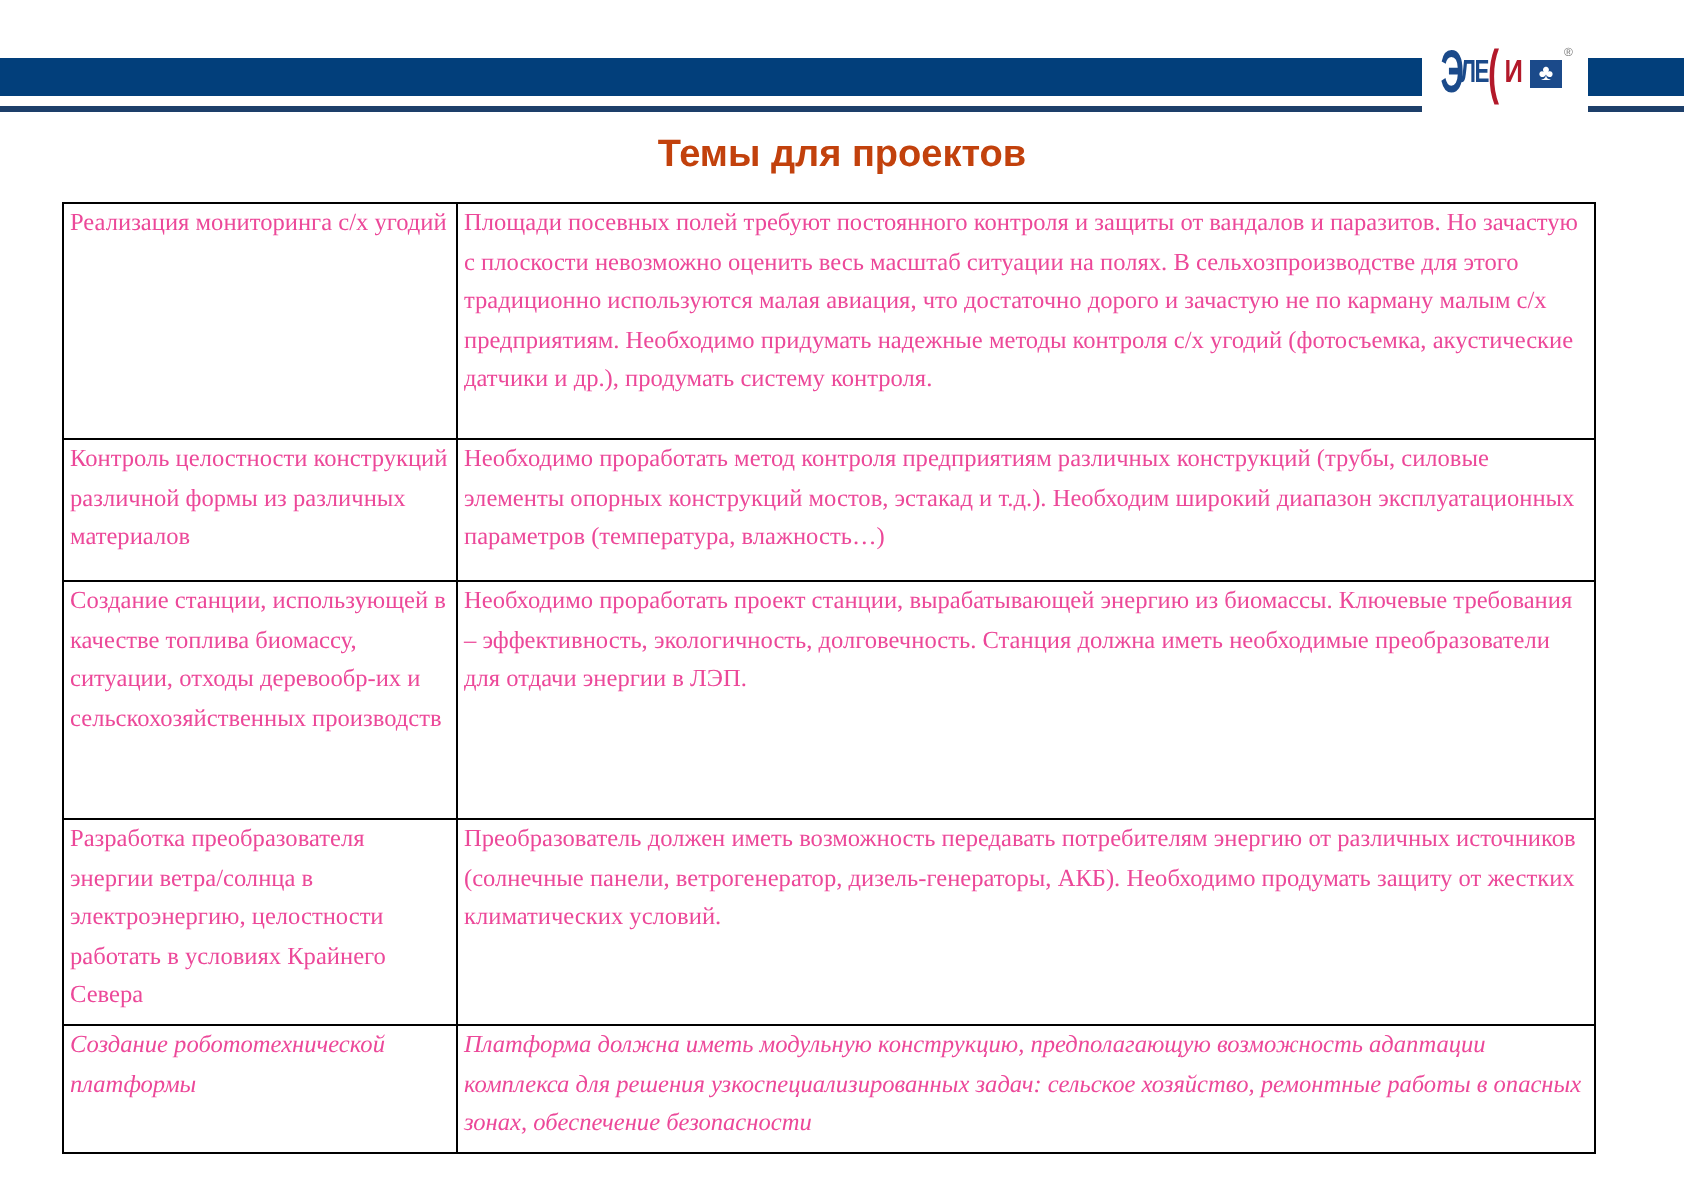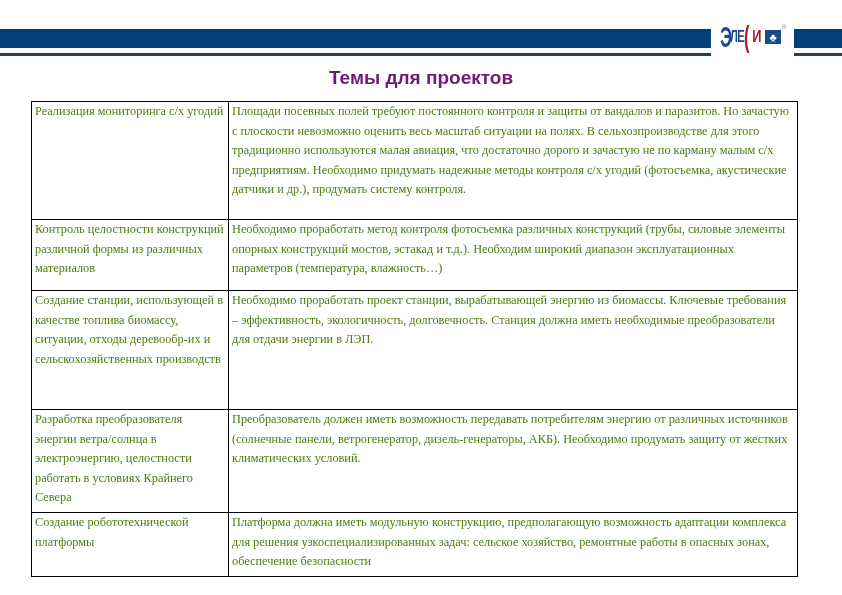--- a/index.html
+++ b/index.html
@@ -8,29 +8,29 @@
     .band-thin { position: absolute; left: 0; top: 53px; width: 711px; height: 3px; background: #1d3f6a; }
     .band-thick-r { position: absolute; left: 794px; top: 29px; width: 48px; height: 19px; background: #023f7b; }
     .band-thin-r { position: absolute; left: 794px; top: 53px; width: 48px; height: 3px; background: #1d3f6a; }
     .logo { position: absolute; left: 718px; top: 18px; width: 74px; height: 38px; display: flex; align-items: center; }
     .logo .paren-blue { font-family: "Liberation Sans", sans-serif; font-size: 30px; font-weight: bold; color: #1b4a8a; line-height: 1; transform: scaleX(0.55); display: inline-block; width: 10px; }
     .logo .le { font-family: "Liberation Sans", sans-serif; font-size: 16px; font-weight: bold; color: #1b4a8a; letter-spacing: -1px; transform: scaleX(0.7); display:inline-block; width: 14px; }
     .logo .paren-red { font-family: "Liberation Sans", sans-serif; font-size: 30px; font-weight: bold; color: #b3192a; line-height: 1; transform: scaleX(0.55); display: inline-block; width: 9px; }
     .logo .i-red { font-family: "Liberation Sans", sans-serif; font-size: 16px; font-weight: bold; color: #b3192a; transform: scaleX(0.8); display:inline-block; width: 12px; }
     .logo .box { width: 16px; height: 14px; background: #1b4a8a; display: flex; align-items: center; justify-content: center; color: #fff; font-size: 11px; line-height: 1; margin-left: 2px; }
     .logo .reg { font-size: 6px; color: #777; align-self: flex-start; margin-top: 6px; margin-left: 1px; font-family: "Liberation Sans", sans-serif; }
-    .title { position: absolute; left: 0; top: 67px; width: 842px; text-align: center; font-family: "Liberation Sans", sans-serif; font-size: 19px; font-weight: bold; color: #701a75; }
+    .title { position: absolute; left: 0; top: 67px; width: 842px; text-align: center; font-family: "Liberation Sans", sans-serif; font-size: 19px; font-weight: bold; color: #c2410c; }
     table.topics { position: absolute; left: 31px; top: 101px; width: 767px; border-collapse: collapse; table-layout: fixed; }
-    table.topics td { border: 1px solid #000; vertical-align: top; font-size: 12.3px; line-height: 19.5px; color: #4d7c0f; padding: 0 3px 0 3px; }
+    table.topics td { border: 1px solid #000; vertical-align: top; font-size: 12.3px; line-height: 19.5px; color: #ec4899; padding: 0 3px 0 3px; }
     table.topics td.col-topic { width: 190px; }
     .r1 td { height: 117px; }
     .r2 td { height: 70px; }
     .r3 td { height: 118px; }
     .r4 td { height: 102px; }
-    .r5 td { height: 63px; }
+    .r5 td { height: 63px; font-style: italic; }
   </style>
 </head>
 <body>
 
 <div class="band-thick"></div>
 <div class="band-thin"></div>
 <div class="band-thick-r"></div>
 <div class="band-thin-r"></div>
 
 <div class="logo">
@@ -45,21 +45,21 @@
 <div class="title">Темы для проектов</div>
 
 <table class="topics">
   <tbody>
       <tr class="r1">
     <td class="col-topic">Реализация мониторинга с/х угодий</td>
     <td>Площади посевных полей требуют постоянного контроля и защиты от вандалов и паразитов. Но зачастую с плоскости невозможно оценить весь масштаб ситуации на полях. В сельхозпроизводстве для этого традиционно используются малая авиация, что достаточно дорого и зачастую не по карману малым с/х предприятиям. Необходимо придумать надежные методы контроля с/х угодий (фотосъемка, акустические датчики и др.), продумать систему контроля.</td>
   </tr>
   <tr class="r2">
     <td class="col-topic">Контроль целостности конструкций различной формы из различных материалов</td>
-    <td>Необходимо проработать метод контроля фотосъемка различных конструкций (трубы, силовые элементы опорных конструкций мостов, эстакад и т.д.). Необходим широкий диапазон эксплуатационных параметров (температура, влажность…)</td>
+    <td>Необходимо проработать метод контроля предприятиям различных конструкций (трубы, силовые элементы опорных конструкций мостов, эстакад и т.д.). Необходим широкий диапазон эксплуатационных параметров (температура, влажность…)</td>
   </tr>
   <tr class="r3">
     <td class="col-topic">Создание станции, использующей в качестве топлива биомассу, ситуации, отходы деревообр-их и сельскохозяйственных производств</td>
     <td>Необходимо проработать проект станции, вырабатывающей энергию из биомассы. Ключевые требования – эффективность, экологичность, долговечность. Станция должна иметь необходимые преобразователи для отдачи энергии в ЛЭП.</td>
   </tr>
   <tr class="r4">
     <td class="col-topic">Разработка преобразователя энергии ветра/солнца в электроэнергию, целостности работать в условиях Крайнего Севера</td>
     <td>Преобразователь должен иметь возможность передавать  потребителям энергию от различных источников (солнечные панели, ветрогенератор, дизель-генераторы, АКБ). Необходимо продумать защиту от жестких климатических условий.</td>
   </tr>
   <tr class="r5">

